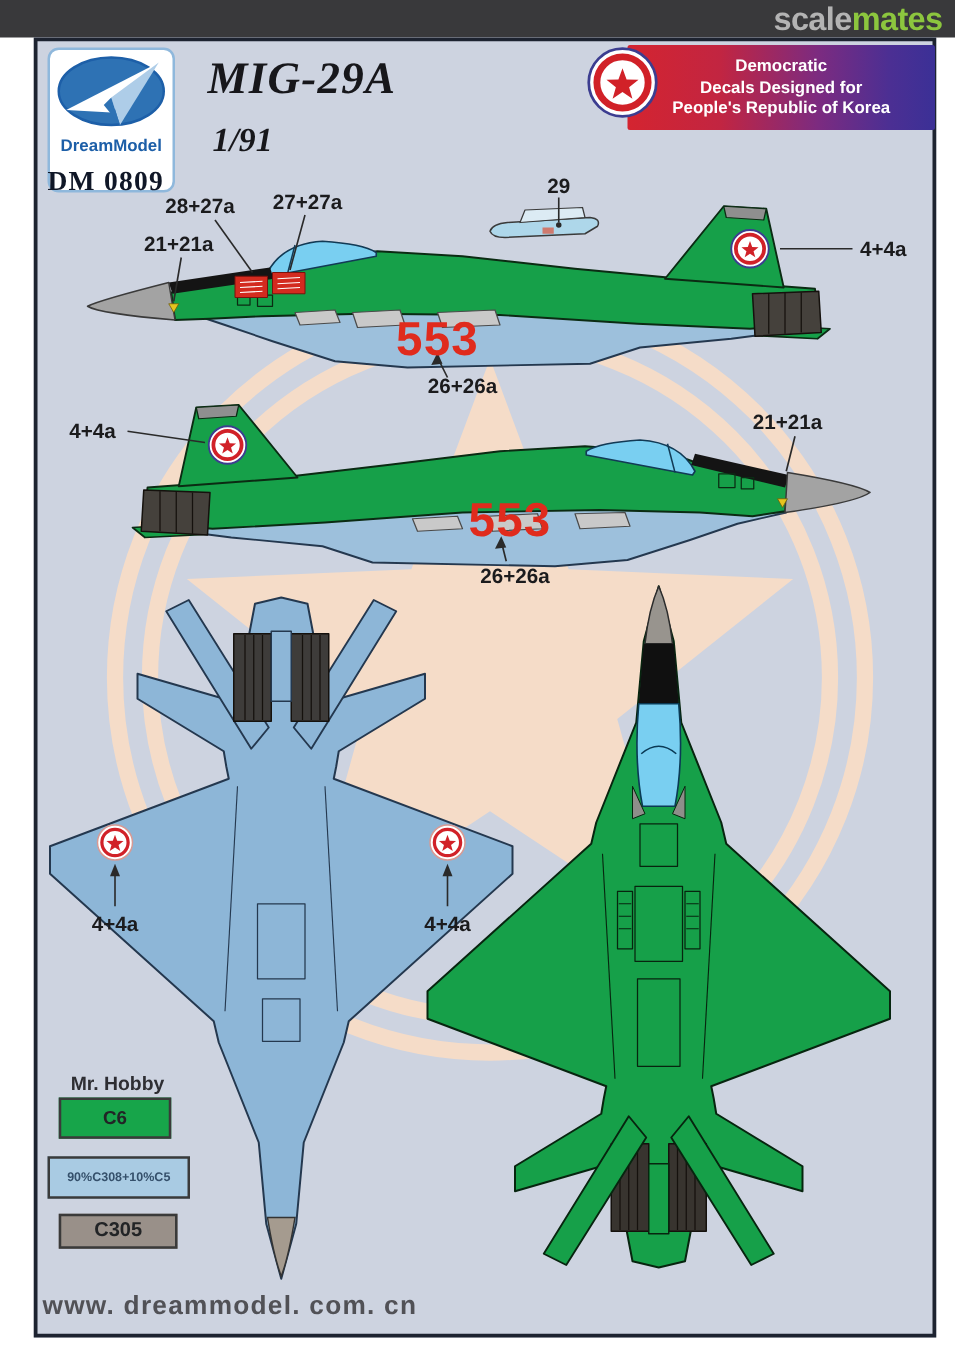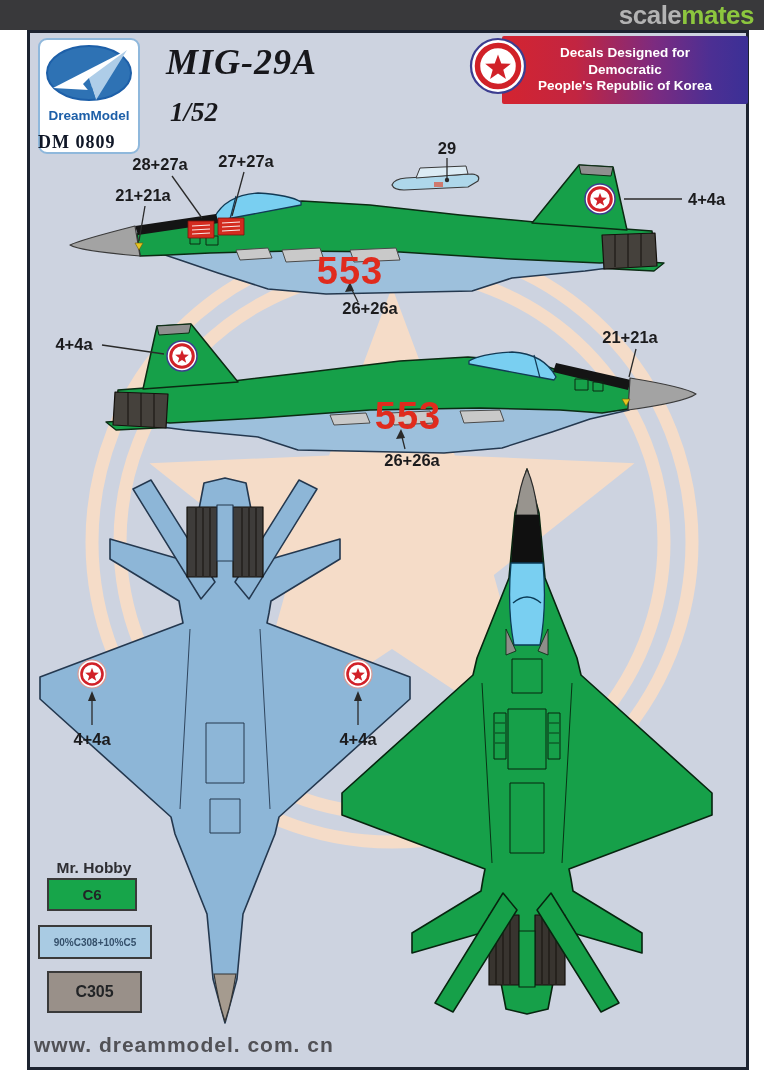--- a/index.html
+++ b/index.html
@@ -15,40 +15,40 @@
   .page{position:absolute;left:27px;top:30px;width:716px;height:1034px;background:#cdd3e0;
     border:3px solid #1d2330;}
   .page > *{position:absolute;}
   .watermark{left:0;top:0;z-index:0;}
   .z{z-index:2;}
   
   .logo-box{left:8px;top:5px;width:102px;height:116px;background:#ffffff;border:2px solid #8fb8dc;
     border-radius:9px;text-align:center;box-sizing:border-box;}
   .logo-text{color:#1d5fa8;font-weight:bold;font-size:13.5px;letter-spacing:0px;margin-top:-2px;}
   .kit-number{left:8px;top:99px;font-family:"Liberation Serif",serif;font-weight:bold;
-    font-size:18px;color:#101727;letter-spacing:1px;}
+    font-size:22px;color:#101727;letter-spacing:1px;}
   .title{left:136px;top:8px;font-family:"Liberation Serif",serif;font-style:italic;font-weight:bold;
     font-size:36px;color:#17171b;letter-spacing:1px;}
   .subtitle{left:140px;top:64px;font-family:"Liberation Serif",serif;font-style:italic;font-weight:bold;
     font-size:27px;color:#17171b;}
   .banner{left:472px;top:3px;width:246px;height:68px;border-radius:2px;
     background:linear-gradient(90deg,#d42430 0%,#c22541 30%,#7c2b80 62%,#4c2f93 85%,#3b3096 100%);
     color:#ffffff;font-weight:bold;font-size:13.5px;line-height:16.5px;text-align:center;
     padding-top:9px;box-sizing:border-box;}
   .hdr-roundel{left:437px;top:2px;}
   
   .unit-text{left:545px;top:416px;width:180px;font-size:12.5px;line-height:15px;color:#34343a;}
   
   .paint-title{left:12px;top:826px;width:104px;text-align:center;font-weight:bold;
     font-size:15.5px;color:#2e2e33;}
   .swatch{box-sizing:border-box;border:2px solid #3a3a3a;text-align:center;color:#222426;
     font-weight:bold;display:flex;align-items:center;justify-content:center;}
   .sw1{left:17px;top:845px;width:90px;height:33px;background:#17a54a;font-size:15px;}
   .sw2{left:8px;top:892px;width:114px;height:34px;background:#a9cbe3;font-size:10px;color:#35506b;}
-  .sw3{left:17px;top:938px;width:95px;height:42px;background:#999089;font-size:16px;}
+  .sw3{left:17px;top:938px;width:95px;height:28px;background:#999089;font-size:16px;}
   
   .footer{left:4px;top:1000px;font-weight:bold;font-size:21px;color:#515156;letter-spacing:1px;}
   svg{font-family:"Liberation Sans",sans-serif;}
   svg text.co{font-size:16.5px;font-weight:bold;fill:#1b1b1d;}
   svg text.num{font-size:38px;font-weight:bold;fill:#e02b1d;letter-spacing:1px;}
 </style>
 </head>
 <body>
 
 <div class="canvas">
@@ -70,25 +70,25 @@
         <ellipse cx="48" cy="33" rx="42" ry="27" fill="#2e72b4" stroke="#1d5fa8" stroke-width="2"></ellipse>
         <polygon points="12,48 86,10 48,50" fill="#ffffff"></polygon>
         <polygon points="48,38 86,10 55,60" fill="#aecde8"></polygon>
         <polygon points="42,44 55,60 48,38" fill="#2e72b4"></polygon>
       </svg>
       <div class="logo-text">DreamModel</div>
     </div>
     <div class="kit-number z">DM 0809</div>
 
     <div class="title z">MIG-29A</div>
-    <div class="subtitle z">1/52</div>
+    <div class="subtitle z">1/91</div>
 
     <div class="banner z">
+      <div>Democratic</div>
       <div>Decals Designed for</div>
-      <div>Democratic</div>
       <div>People's Republic of Korea</div>
     </div>
     <svg class="hdr-roundel z" width="62" height="62" viewBox="0 0 62 62">
       <circle cx="31" cy="31" r="27" fill="#ffffff" stroke="#3c3d90" stroke-width="2.2"></circle>
       <circle cx="31" cy="31" r="20.5" fill="#ffffff" stroke="#d12128" stroke-width="5.5"></circle>
       <path fill="#d12128" transform="translate(31,33)" d="M0,-13.5 L3.27,-4.5 L12.83,-4.17 L5.3,1.72 L7.93,10.92 L0,5.57 L-7.93,10.92 L-5.3,1.72 L-12.83,-4.17 L-3.27,-4.5 Z"></path>
     </svg>
 
     <svg class="z" style="left:10px;top:105px;" width="700" height="178" viewBox="0 0 700 178">
       <g stroke-linejoin="round">

